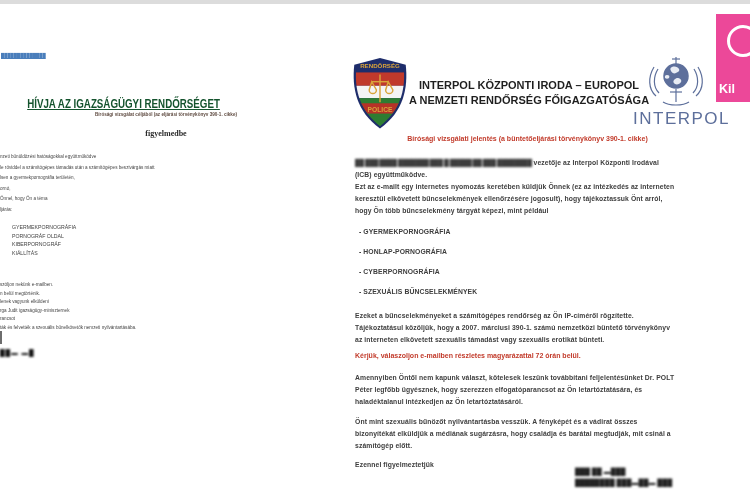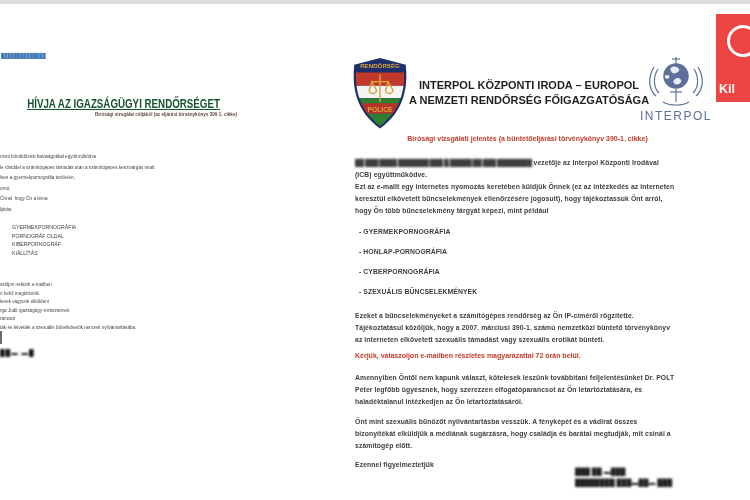--- a/index.html
+++ b/index.html
@@ -45,40 +45,41 @@
   .rp-p3{position:absolute;left:20px;top:372px;}
   .rp-p4{position:absolute;left:20px;top:416px;}
   .rp-closing{position:absolute;left:20px;top:459px;}
   .rp-sig{position:absolute;left:240px;top:466px;font-size:7px;font-weight:700;color:#222;
             line-height:11px;filter:blur(1px);white-space:nowrap;}
   .redacted{filter:blur(1.1px);letter-spacing:-0.5px;}
 
   
   .police-logo{position:absolute;left:14px;top:57px;width:62px;height:72px;}
   .interpol-logo{position:absolute;left:298px;top:55px;width:86px;height:72px;text-align:center;}
-  .interpol-label{font-size:12px;letter-spacing:1.5px;color:#5d6f9b;margin-top:-2px;
+  .interpol-label{font-size:17px;letter-spacing:1.5px;color:#5d6f9b;margin-top:-2px;
             font-weight:400;}
 
   
-  .badge{position:absolute;left:716px;top:14px;width:34px;height:88px;background:#ef4444;
+  .badge{position:absolute;left:716px;top:14px;width:34px;height:88px;background:#ec4899;
          overflow:hidden;}
   .badge-ring{position:absolute;left:11px;top:11px;width:26px;height:26px;border:3.5px solid #fff;
          border-radius:50%;}
   .badge-label{position:absolute;left:3px;bottom:6px;color:#fff;font-weight:700;font-size:12.5px;}
 </style>
 </head>
 <body>
 
 <div class="canvas">
   <div class="topstrip"></div>
 
   <div class="page-left">
     <div class="lp-link">██████████████</div>
     <div class="lp-title"><span>HÍVJA AZ IGAZSÁGÜGYI RENDŐRSÉGET</span></div>
     <div class="lp-subtitle">Bírósági vizsgálat céljából (az eljárási törvénykönyv 390-1. cikke)</div>
+    <div class="lp-salutation">figyelmedbe</div>
     <div class="lp-body">
       <div>nzeti bűnüldözési hatóságokkal együttműködve</div>
       <div>le röviddel a számítógépes támadás után a számítógépes beszivárgás miatt</div>
       <div>lsen a gyermekpornográfia területén,</div>
       <div>ornó,</div>
       <div>Önnel, hogy Ön a téma</div>
       <div>ljárás:</div>
     </div>
     <div class="lp-list">
       <div>GYERMEKPORNOGRÁFIA</div>

